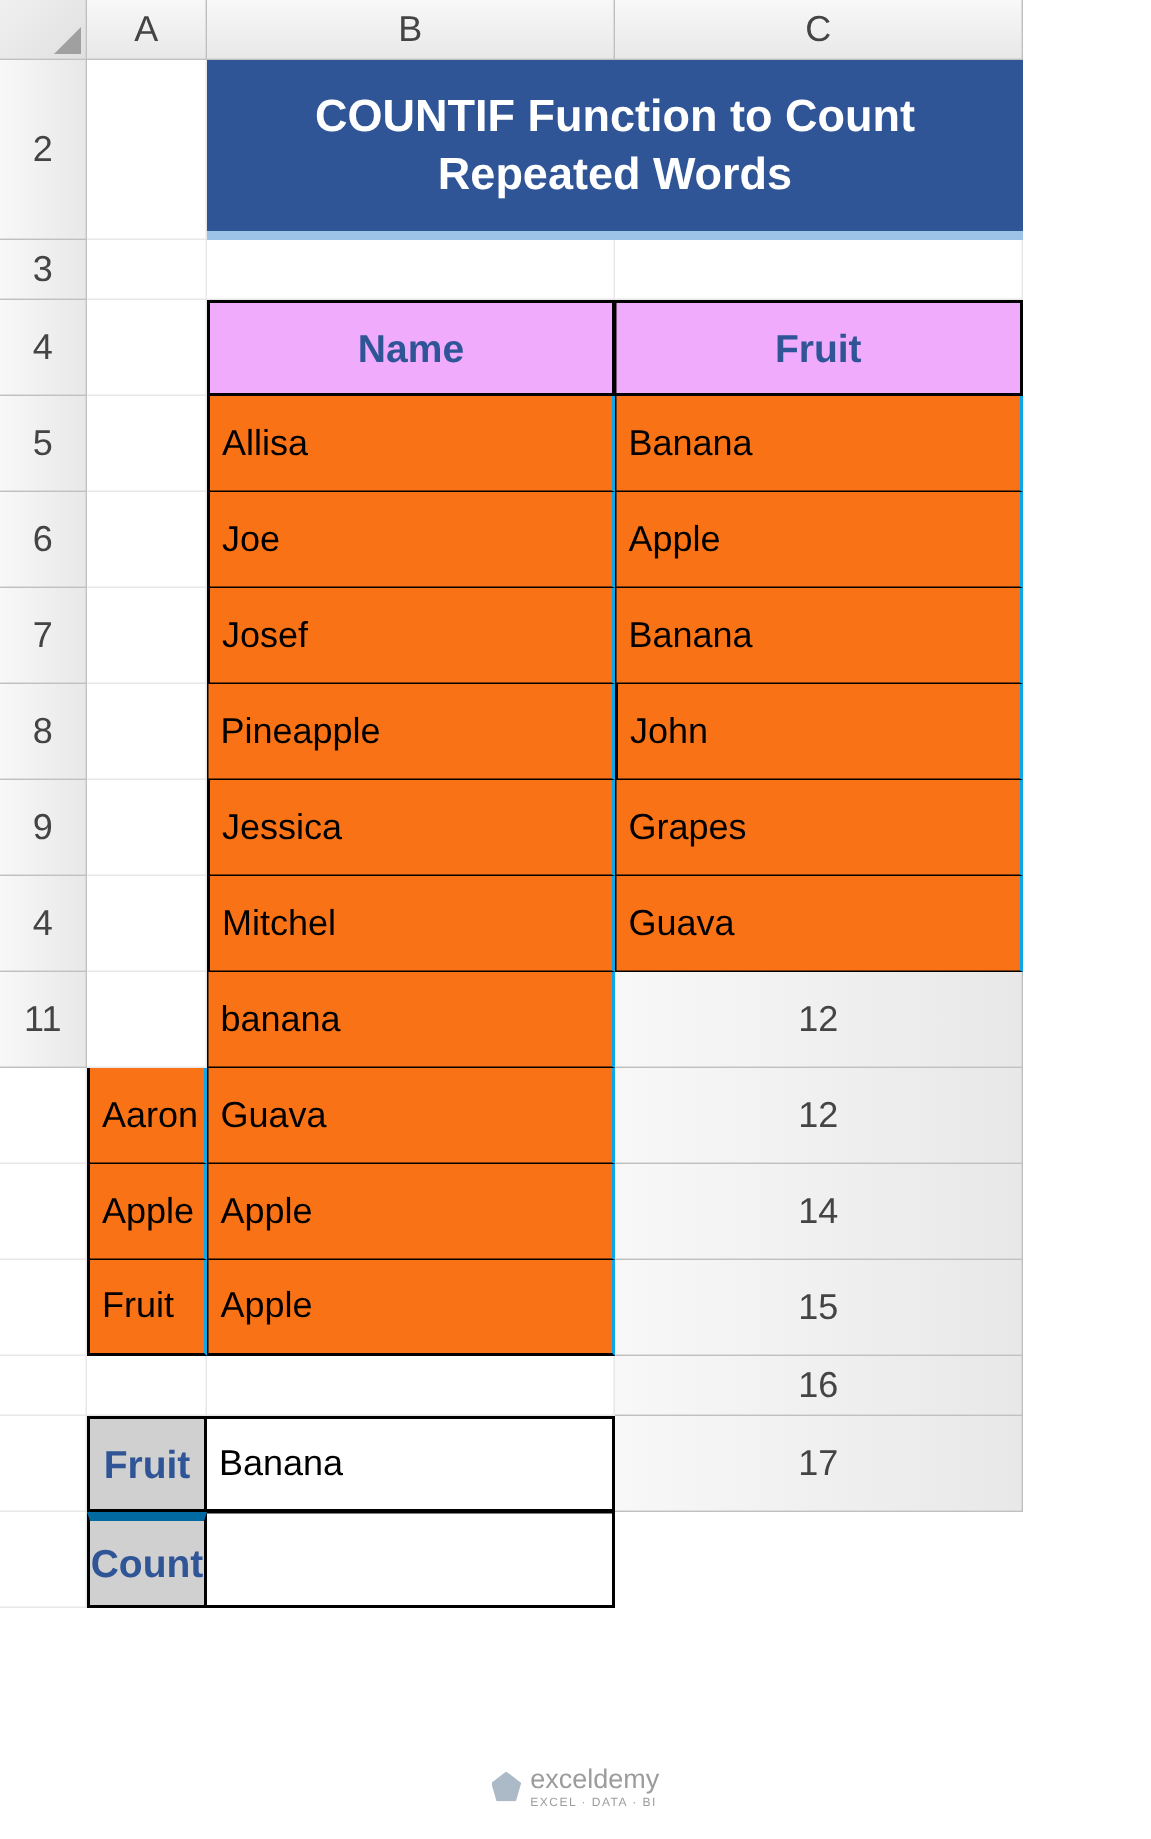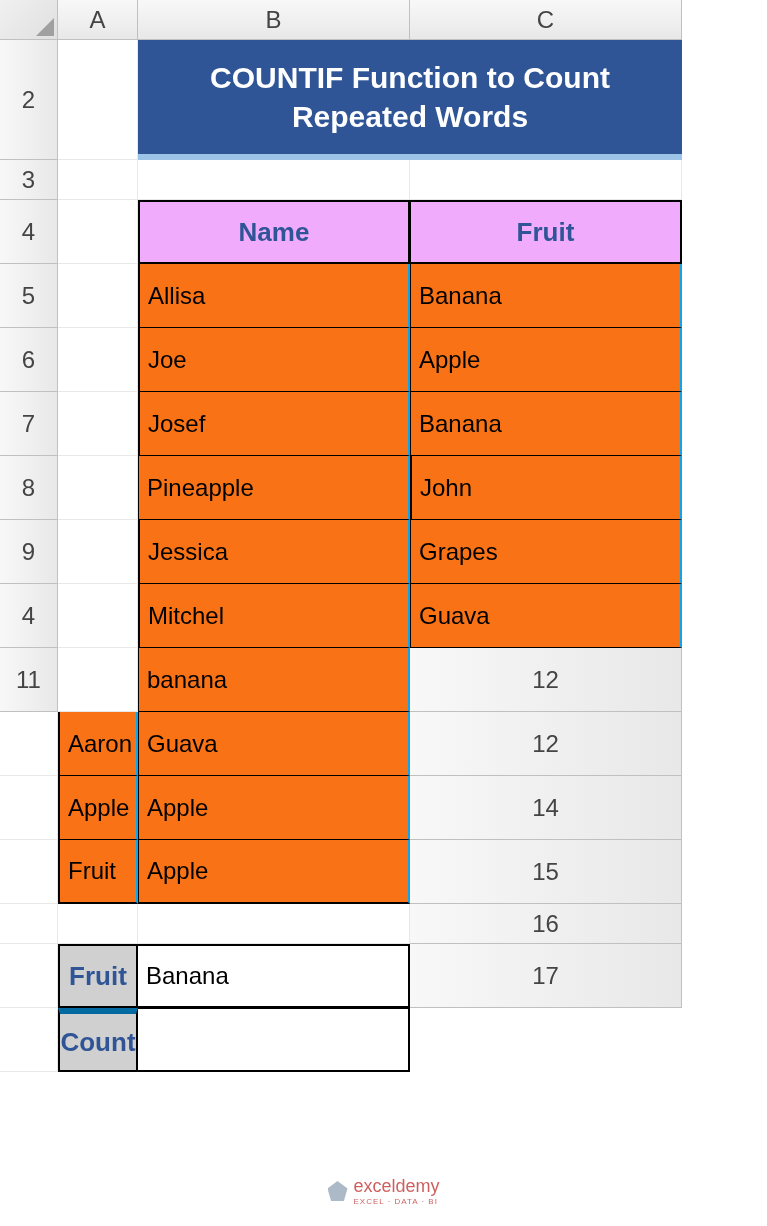--- a/index.html
+++ b/index.html
@@ -113,21 +113,21 @@
       border-top: 2px solid #000;
       border-right: 2px solid #000;
       border-bottom: 2px solid #000;
       background: #fff;
     }
     .watermark {
       position: absolute;
       bottom: 20px;
       left: 50%;
       transform: translateX(-50%);
-      color: #b91c1c;
+      color: #737373;
       font-size: 18px;
       display: flex;
       align-items: center;
       gap: 6px;
       opacity: 0.7;
     }
     .watermark .logo {
       width: 20px;
       height: 20px;
       background: #8a9cb0;

